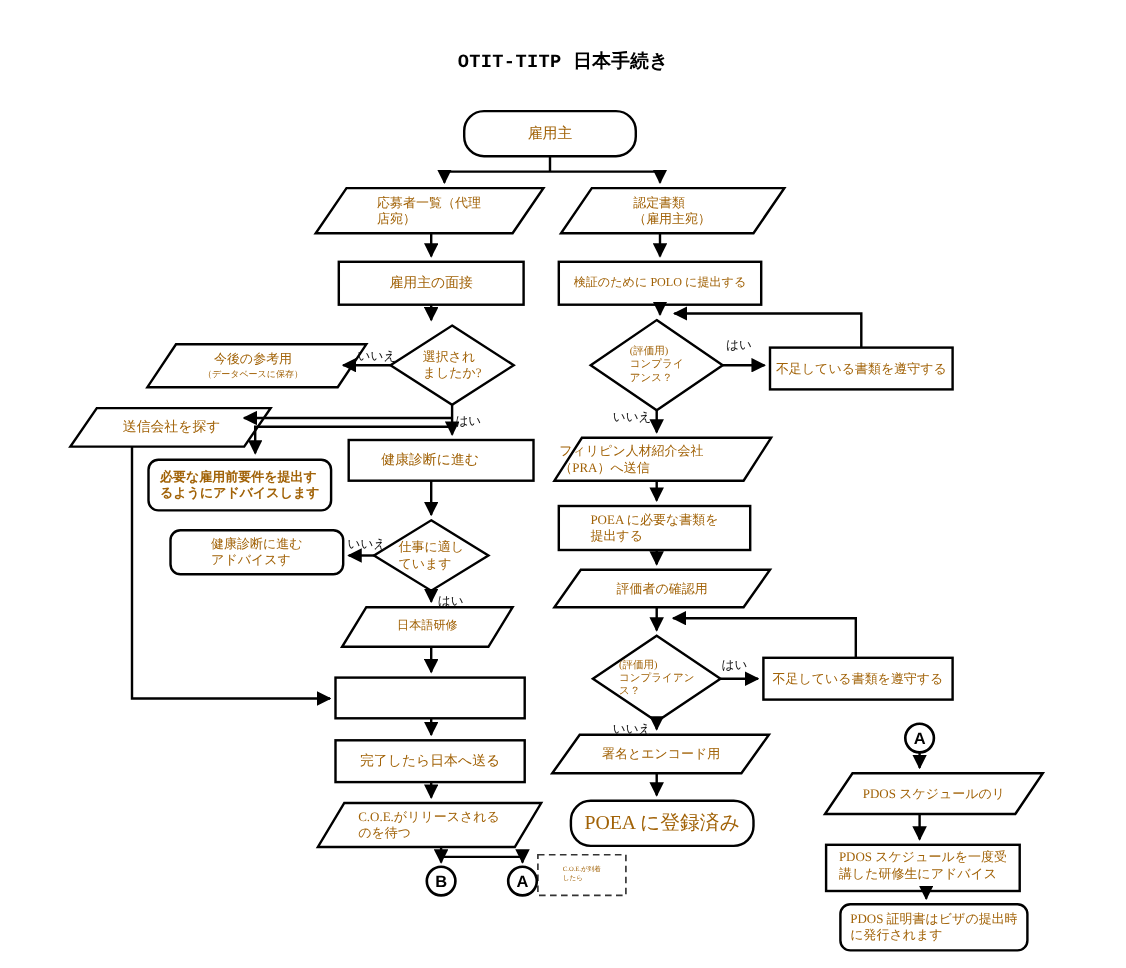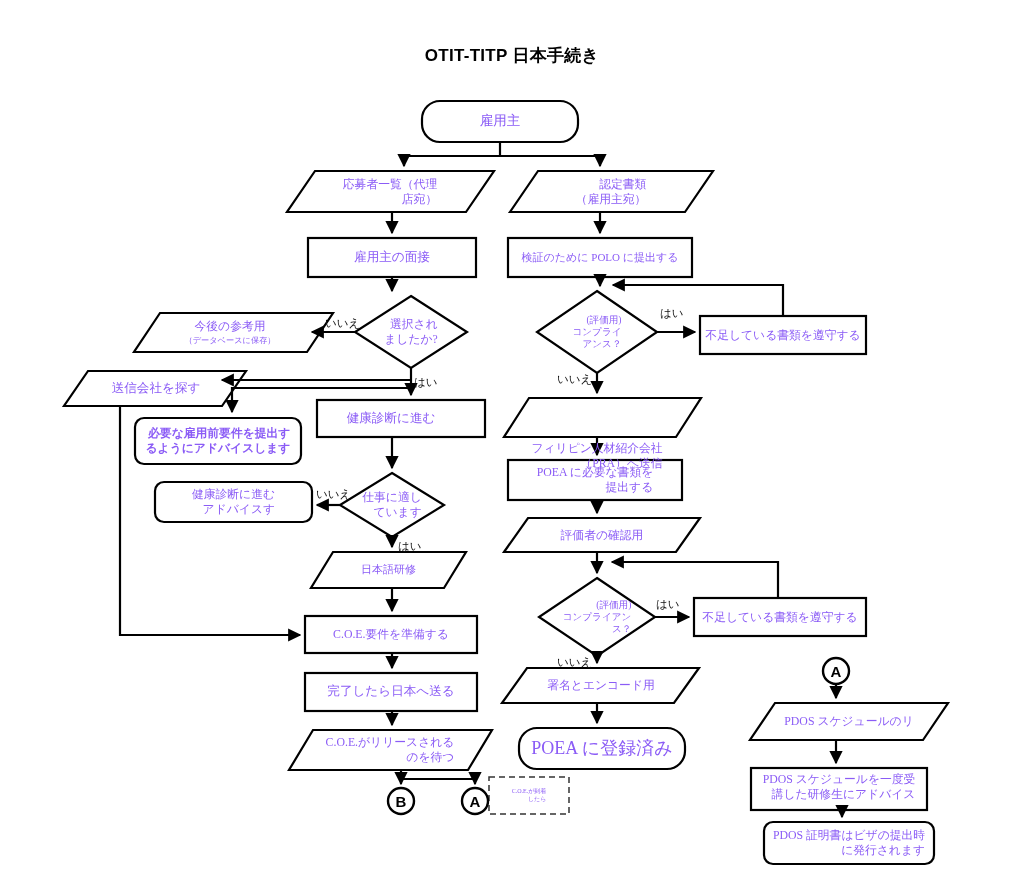--- a/index.html
+++ b/index.html
@@ -21,33 +21,33 @@
     top: 0;
     width: 1024px;
     height: 880px;
   }
   .title {
     position: absolute;
     left: 0;
     top: 44px;
     width: 1024px;
     text-align: center;
-    font-family: Liberation Sans, sans-serif;
+    font-family: Liberation Mono, monospace;
     font-weight: bold;
     font-size: 17px;
     color: #000;
     letter-spacing: 0.3px;
   }
   .node-label {
     position: absolute;
     display: flex;
     align-items: center;
     justify-content: center;
-    text-align: right;
-    color: #8b5cf6;
+    text-align: left;
+    color: #a16207;
     pointer-events: none;
     line-height: 1.25;
     white-space: pre-line;
   }
   .lbl-14 { font-size: 13.5px; }
   .lbl-13 { font-size: 12.6px; }
   .lbl-12 { font-size: 11.8px; }
   .lbl-11 { font-size: 11px; }
   .lbl-10 { font-size: 9.6px; }
   .lbl-9  { font-size: 8.2px; }
@@ -225,31 +225,30 @@
   <div class="node-label lbl-12" style="left:140px;top:316px;width:180px;height:20px;">今後の参考用</div>
   <div class="node-label lbl-9" style="left:140px;top:334px;width:180px;height:14px;">（データベースに保存）</div>
   <div class="node-label lbl-10" style="left:545px;top:303px;width:104px;height:58px;">(評価用)
 コンプライ
 アンス？</div>
   <div class="node-label lbl-12" style="left:700px;top:316px;width:166px;height:38px;">不足している書類を遵守する</div>
   <div class="node-label lbl-13" style="left:70px;top:371px;width:172px;height:35px;">送信会社を探す</div>
   <div class="node-label lbl-12" style="left:135px;top:418px;width:166px;height:46px;font-weight:bold;">必要な雇用前要件を提出す
 るようにアドバイスします</div>
   <div class="node-label lbl-13" style="left:307px;top:400px;width:168px;height:37px;border-radius:10px;">健康診断に進む</div>
-  <div class="node-label lbl-12" style="left:499px;top:398px;width:196px;height:39px;margin-top:38px;">フィリピン人材紹介会社
+  <div class="node-label lbl-12" style="left:476px;top:398px;width:196px;height:39px;">フィリピン人材紹介会社
 （PRA）へ送信</div>
   <div class="node-label lbl-12" style="left:340px;top:480px;width:104px;height:50px;">仕事に適し
 ています</div>
   <div class="node-label lbl-12" style="left:155px;top:482px;width:157px;height:40px;">健康診断に進む
 アドバイスす</div>
   <div class="node-label lbl-12" style="left:508px;top:460px;width:174px;height:40px;">POEA に必要な書類を
 提出する</div>
   <div class="node-label lbl-11" style="left:311px;top:552px;width:155px;height:36px;">日本語研修</div>
   <div class="node-label lbl-12" style="left:506px;top:518px;width:192px;height:34px;">評価者の確認用</div>
-  <div class="node-label lbl-12" style="left:305px;top:616px;width:172px;height:37px;">C.O.E.要件を準備する</div>
   <div class="node-label lbl-10" style="left:546px;top:588px;width:102px;height:58px;">(評価用)
 コンプライアン
 ス？</div>
   <div class="node-label lbl-12" style="left:694px;top:598px;width:172px;height:38px;">不足している書類を遵守する</div>
   <div class="node-label lbl-13" style="left:305px;top:673px;width:172px;height:38px;">完了したら日本へ送る</div>
   <div class="node-label lbl-12" style="left:292px;top:730px;width:196px;height:40px;">C.O.E.がリリースされる
 のを待つ</div>
   <div class="node-label lbl-12" style="left:505px;top:668px;width:192px;height:35px;">署名とエンコード用</div>
   <div class="node-label lbl-18" style="left:519px;top:728px;width:166px;height:41px;border-radius:18px;">POEA に登録済み</div>
   <div class="node-label lbl-6" style="left:489px;top:777px;width:80px;height:37px;">C.O.E.が到着

